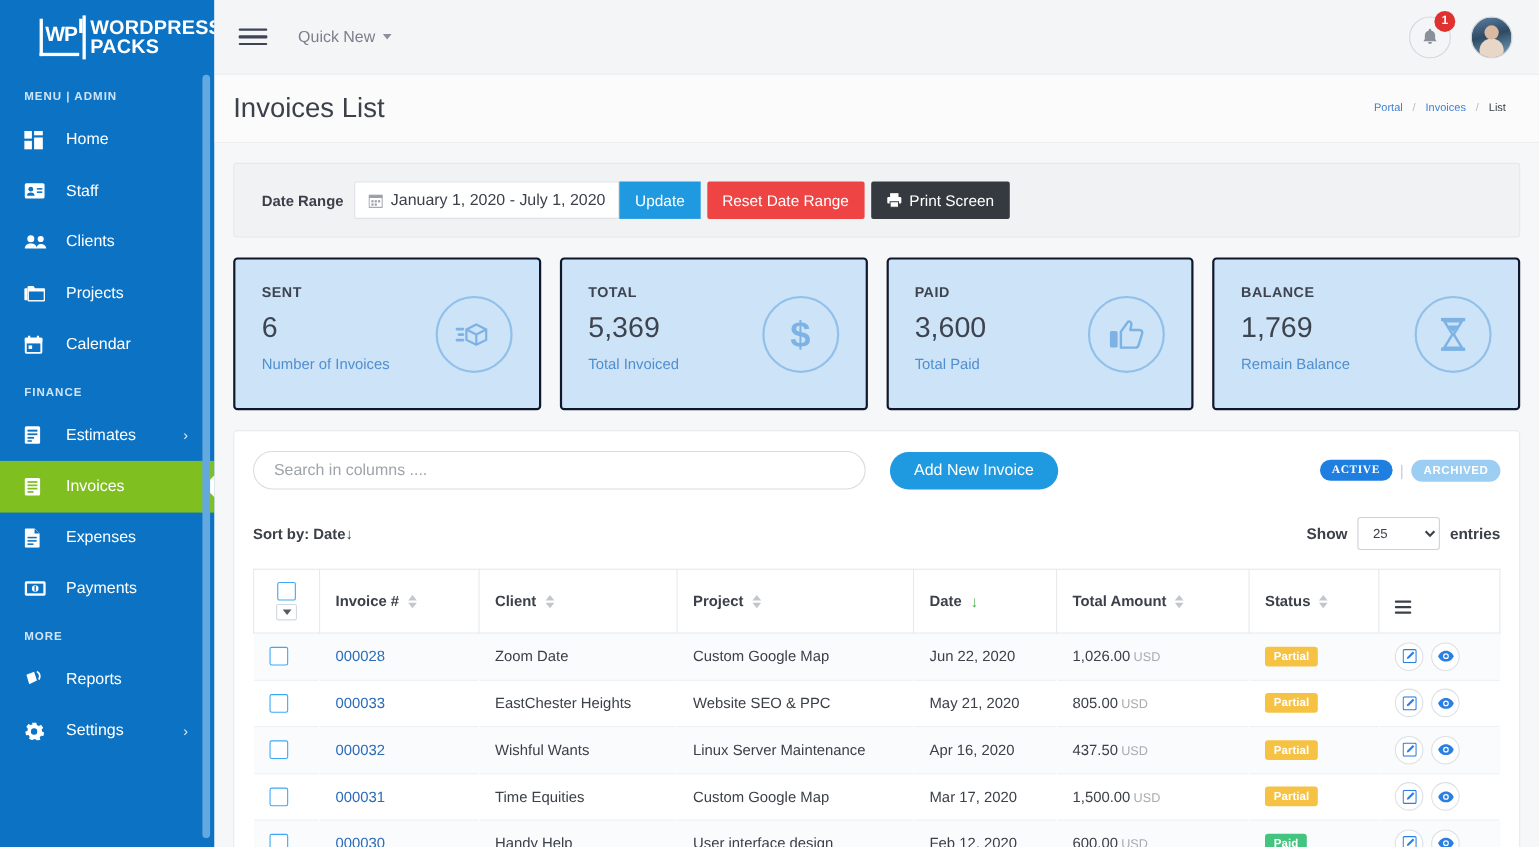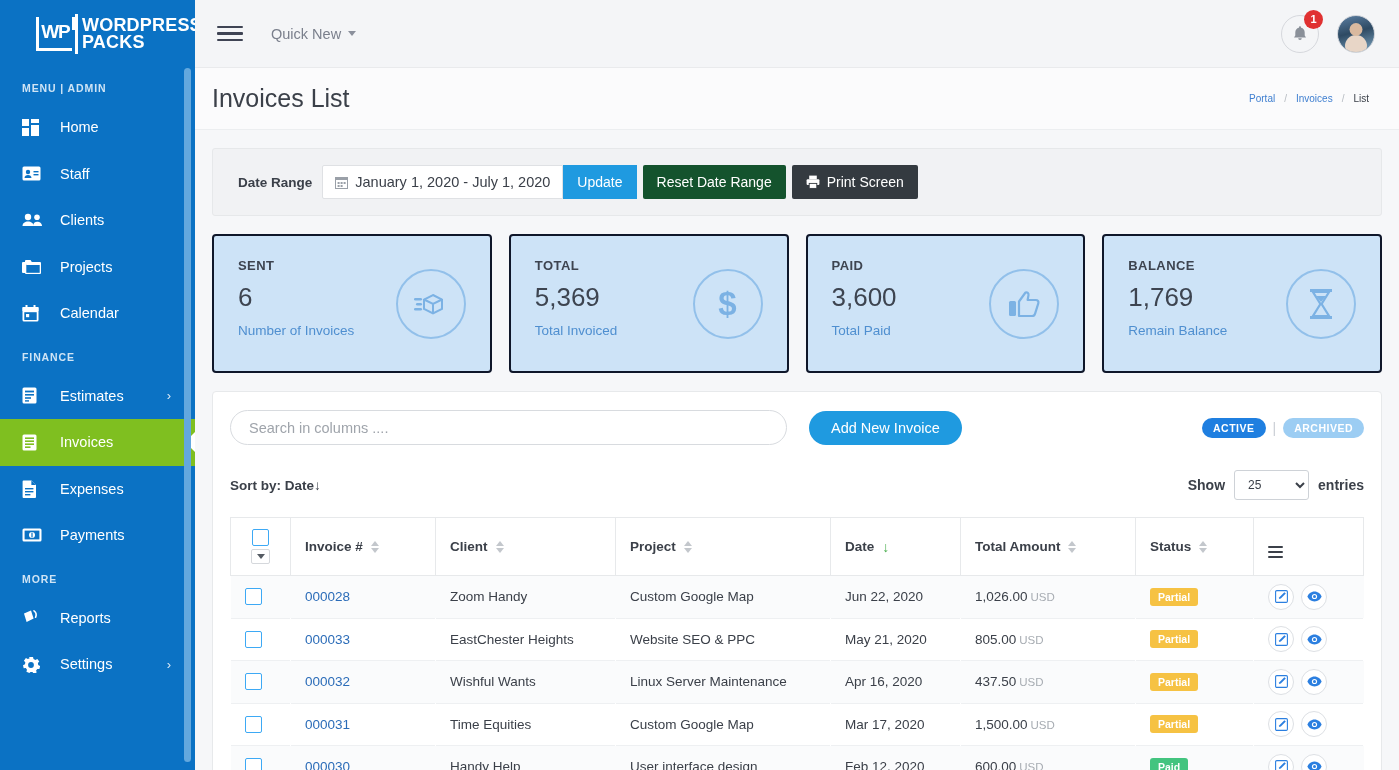--- a/index.html
+++ b/index.html
@@ -178,21 +178,21 @@
     background: #fff; border: 1px solid #dfe1e4;
     height: 34px; display: flex; align-items: center;
     padding: 0 12px; font-size: 14.5px; color: #3b4049;
     border-radius: 2px 0 0 2px; cursor: pointer;
   }
   .dr-input .cal { margin-right: 7px; color: #9aa0a8; display:flex; }
   .btn { border: none; cursor: pointer; height: 34px;
          font-size: 14px; color: #fff; padding: 0 14px;
          font-family: "Liberation Sans", sans-serif; }
   .btn-update { background: #1f9ae0; }
-  .btn-reset  { background: #14532d; margin-left: 6px; border-radius: 2px; }
+  .btn-reset  { background: #ef4444; margin-left: 6px; border-radius: 2px; }
   .btn-print  { background: #343a40; margin-left: 6px; border-radius: 2px;
                 display: flex; align-items: center; gap: 7px; }
 
   
   .cards { display: flex; gap: 17px; margin-top: 18px; }
   .card {
     flex: 1; height: 139px; background: #cde3f7;
     border: 2px solid #0f172a; border-radius: 4px;
     padding: 22px 24px; position: relative; overflow: hidden;
   }
@@ -234,21 +234,21 @@
     margin-left: 22px; background: #1f9ae0; color: #fff;
     border: none; height: 34px; border-radius: 18px;
     padding: 0 22px; font-size: 14.5px; cursor: pointer;
     font-family: "Liberation Sans", sans-serif;
   }
   .toggle-group { margin-left: auto; display: flex; align-items: center; gap: 7px; }
   .pill {
     font-size: 10.5px; font-weight: 700; letter-spacing: 0.5px;
     color: #fff; padding: 4px 11px; border-radius: 10px; cursor: pointer;
   }
-  .pill-active { background: #1f7fe0; }
+  .pill-active { background: #1f7fe0; font-family: Liberation Serif, serif; }
   .pill-archived { background: #9ccdf3; }
   .pill-div { color: #c9ced4; font-size: 14px; }
 
   .panel-row2 {
     display: flex; align-items: center; margin-top: 22px; height: 36px;
   }
   .sortby { font-size: 13.5px; font-weight: 700; color: #3b4049; }
   .show-entries {
     margin-left: auto; display: flex; align-items: center; gap: 9px;
     font-size: 14px; color: #3b4049; font-weight: 700;
@@ -716,21 +716,21 @@
                   </span>
               </th>
             </tr>
           </thead>
           <tbody id="tbody">
               <tr class="odd">
                 <td>
                   <span class="chk"></span>
                 </td>
                 <td><a class="inv-link">000028</a></td>
-                <td>Zoom Handy</td>
+                <td>Zoom Date</td>
                 <td>Custom Google Map</td>
                 <td>Jun 22, 2020</td>
                 <td>1,026.00<span class="amt-cur">USD</span></td>
                 <td><span class="badge badge-partial">Partial</span></td>
                 <td>
                   <div class="acts">
                     <span class="act-btn">
                       <svg width="13" height="13" viewBox="0 0 13 13">
                         <rect x="0.6" y="0.6" width="11.8" height="11.8" rx="1.2" fill="none" stroke="#2b7fe0" stroke-width="1.1"></rect>
                         <path d="M9.4 2.2l1.4 1.4-5 5-1.9.5.5-1.9z" fill="#2b7fe0"></path>

